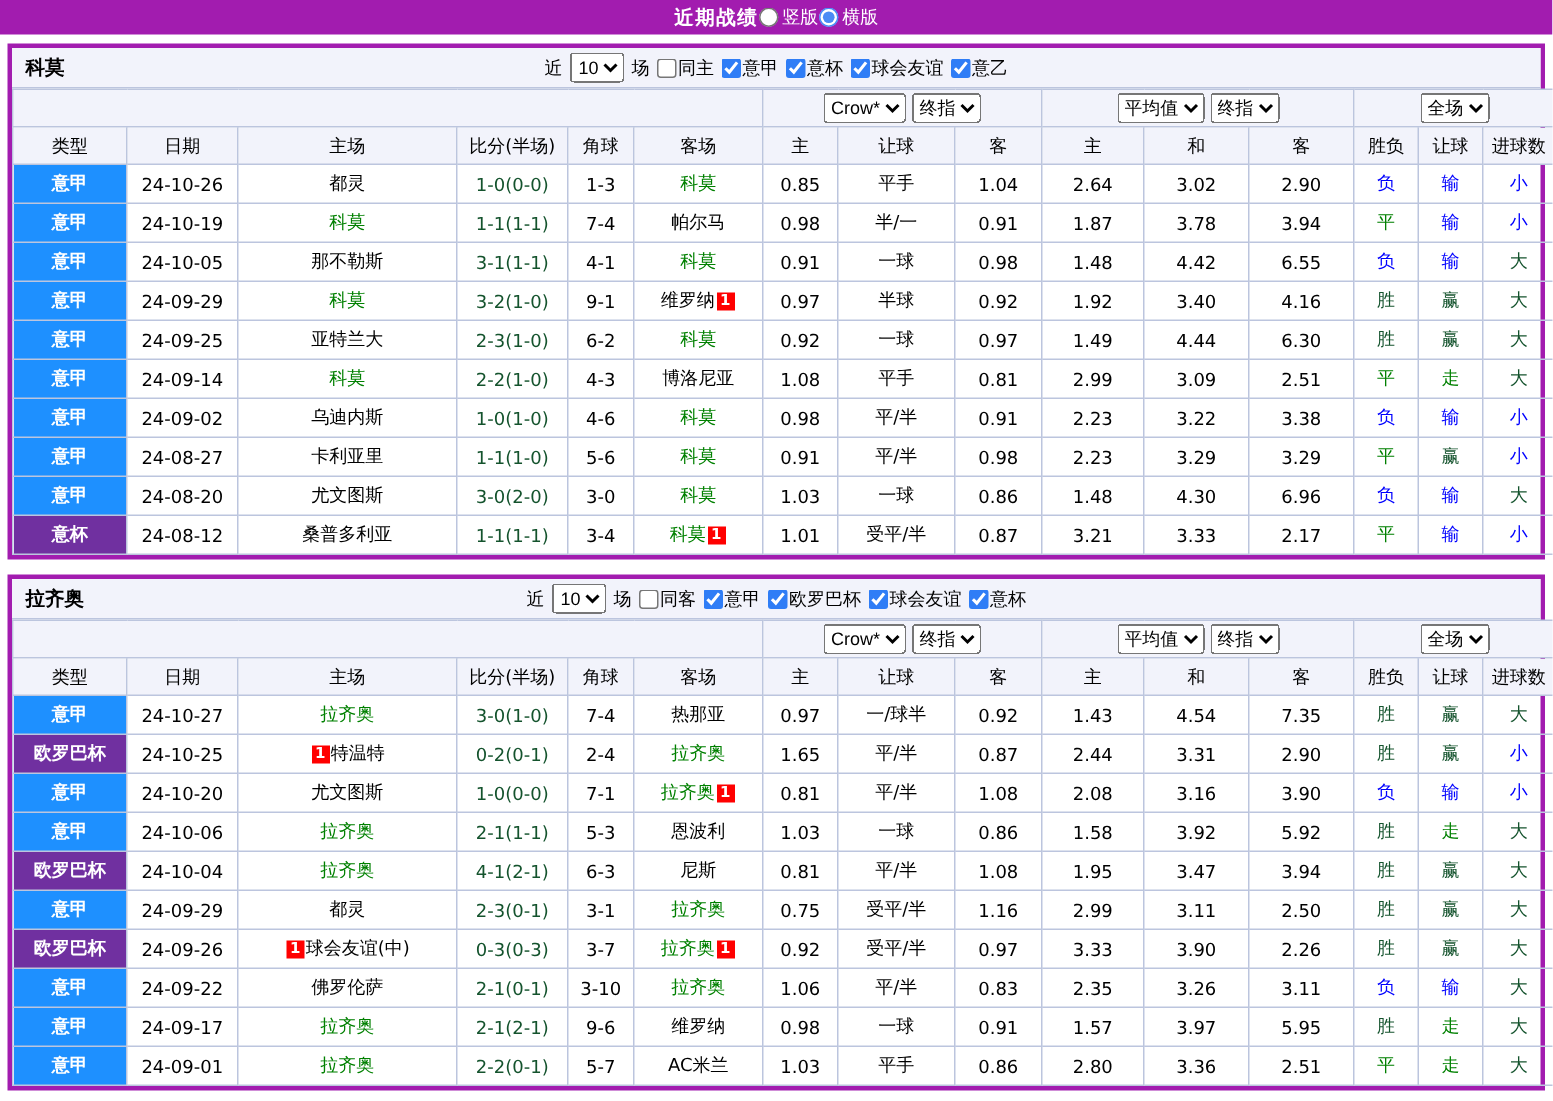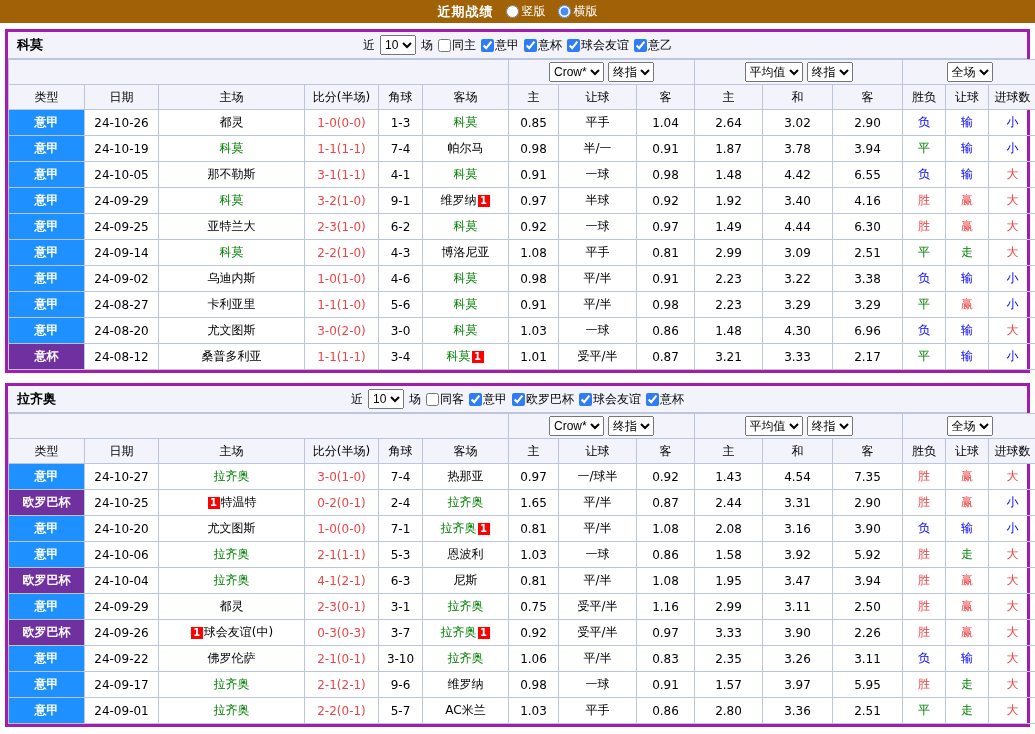--- a/index.html
+++ b/index.html
@@ -1,36 +1,36 @@
 <!DOCTYPE html>
 <html><head>
 <meta charset="utf-8">
 <style>
   html,body{margin:0;padding:0;}
   body{width:1035px;background:#fff;color:#000;font-family:"DejaVu Sans","Liberation Sans",sans-serif;font-size:12px;}
-  .topbar{background:#a16207;height:23px;display:flex;align-items:center;justify-content:center;gap:12px;color:#fff;}
+  .topbar{background:#a21caf;height:23px;display:flex;align-items:center;justify-content:center;color:#fff;}
   .topbar .title{font-weight:bold;font-size:13px;letter-spacing:1px;}
   .radio-label{display:inline-flex;align-items:center;gap:3px;cursor:pointer;font-size:12px;color:#fff;}
   .radio-label input{margin:0;width:13px;height:13px;accent-color:#4b8bf5;}
   .section{margin:6px 5px 10px 5px;border:3px solid #a21caf;}
   .filterbar{position:relative;background:#f2f3fb;height:26px;display:flex;align-items:center;justify-content:center;border-bottom:1px solid #bcc5de;}
   .team-name{position:absolute;left:9px;font-size:13px;font-weight:bold;}
   .filters{display:flex;align-items:center;gap:5px;}
-  .filters select{height:20px;font-size:12px;}
+  .filters select{height:20px;font-size:12px;text-align:right;}
   .cb-label{display:inline-flex;align-items:center;gap:1px;cursor:pointer;}
   .cb-label input{margin:0;width:13px;height:13px;accent-color:#2f7df6;}
   table{border-collapse:collapse;width:100%;table-layout:fixed;}
   td{border:1px solid #bcc5de;text-align:center;font-size:12px;height:25px;padding:0 1px;overflow:hidden;white-space:nowrap;}
   tr.dd-row td{background:#f2f3fb;height:24px;}
   tr.head-row td{background:#f2f3fb;height:24px;}
   tr.foot-row td{height:25px;background:#fff;}
   .dd-cell select{height:20px;font-size:12px;margin:0 2px;max-width:46%;}
   td.lg-blue{background:#1e90ff;color:#fff;font-weight:bold;}
   td.lg-purple{background:#7030a0;color:#fff;font-weight:bold;}
-  .c-red{color:#ef4444;}
+  .c-red{color:#14532d;}
   .c-blue{color:#0000ff;}
   .c-green{color:#008000;}
   .featured{color:#008000;}
   .badge{display:inline-block;background:#ff0000;color:#fff;width:12px;height:12px;line-height:12px;font-size:10px;font-weight:bold;vertical-align:middle;margin:0 1px;}
 </style>
 </head>
 <body>
 
 <div class="topbar">
   <span class="title">近期战绩</span>

